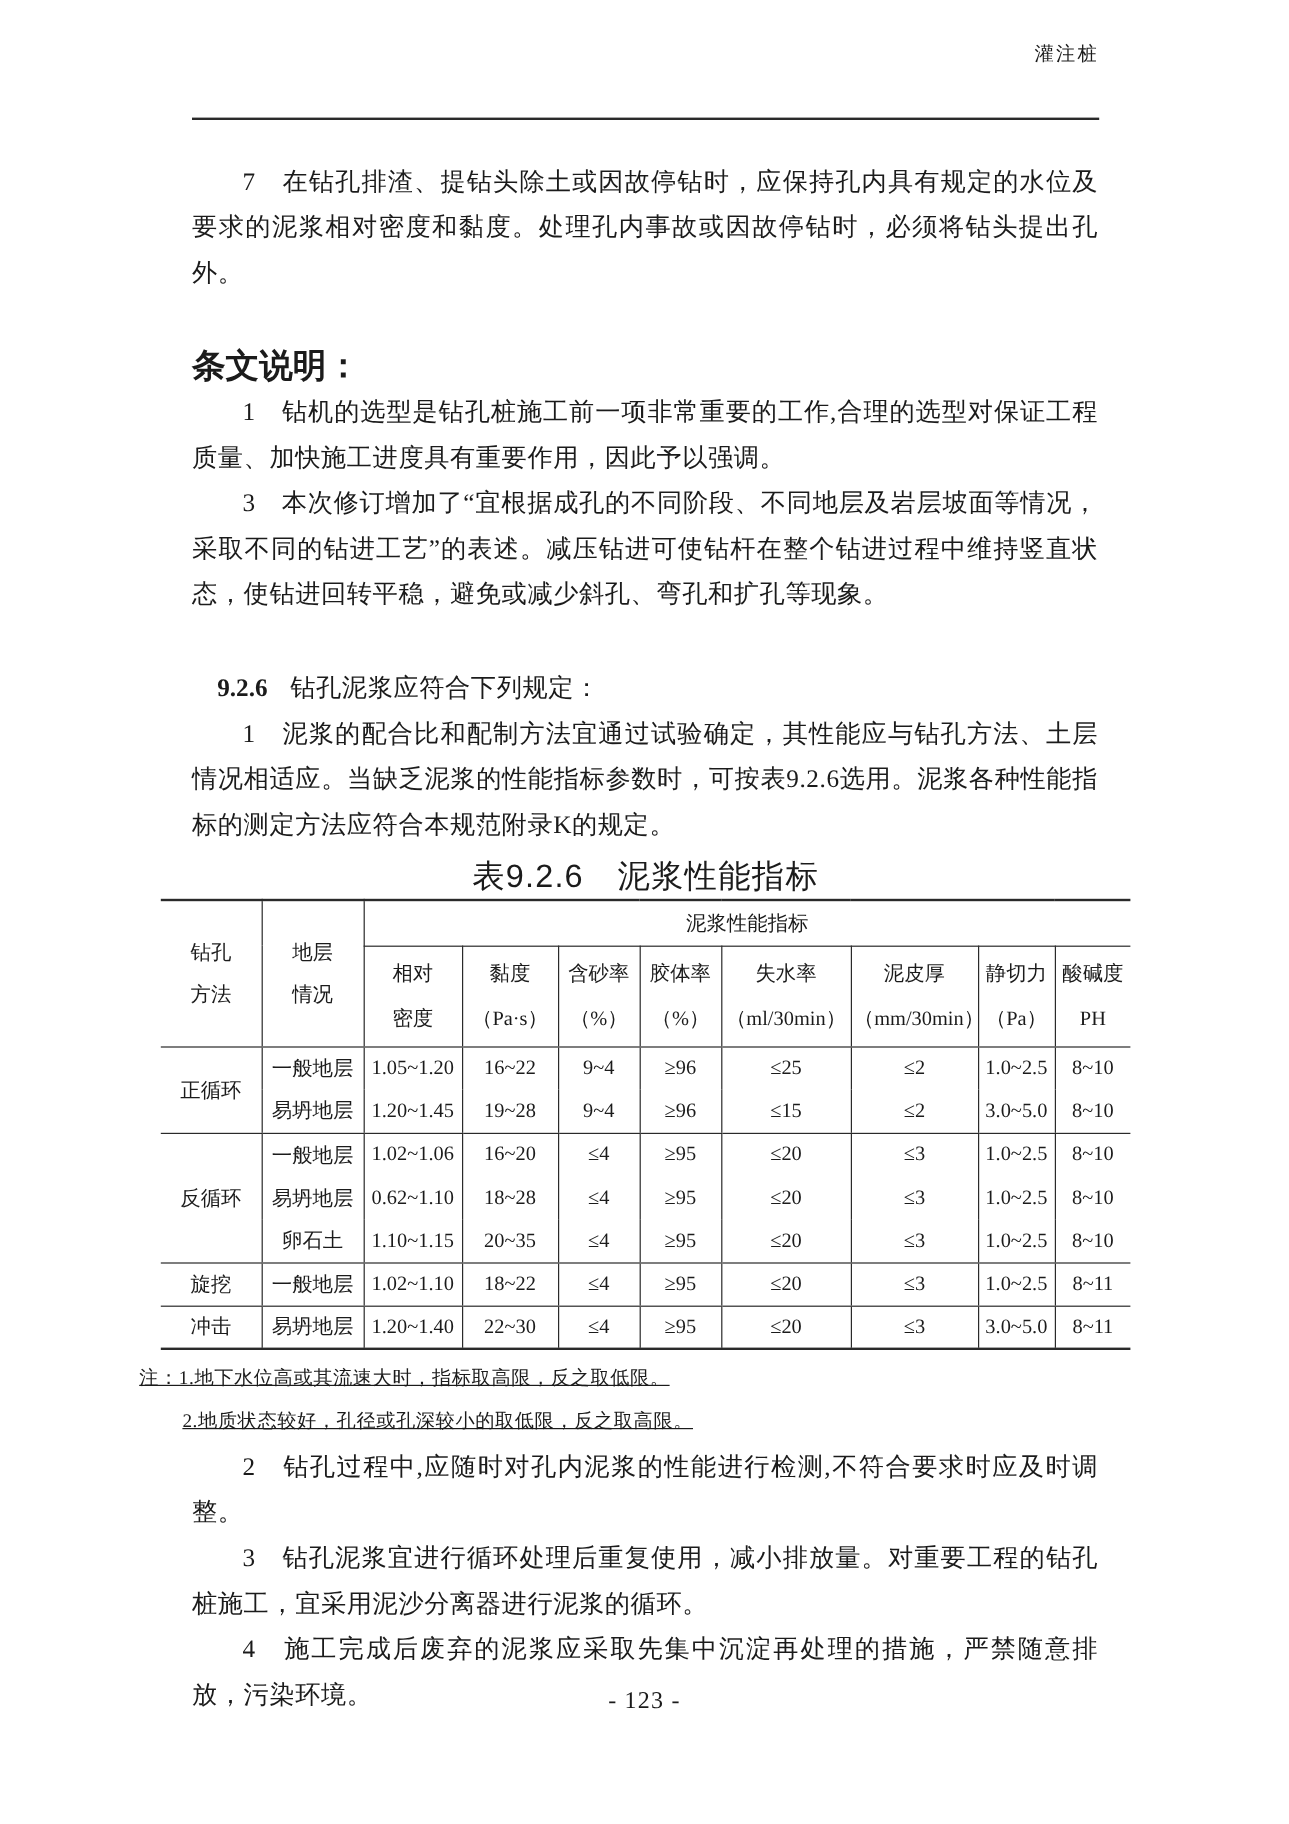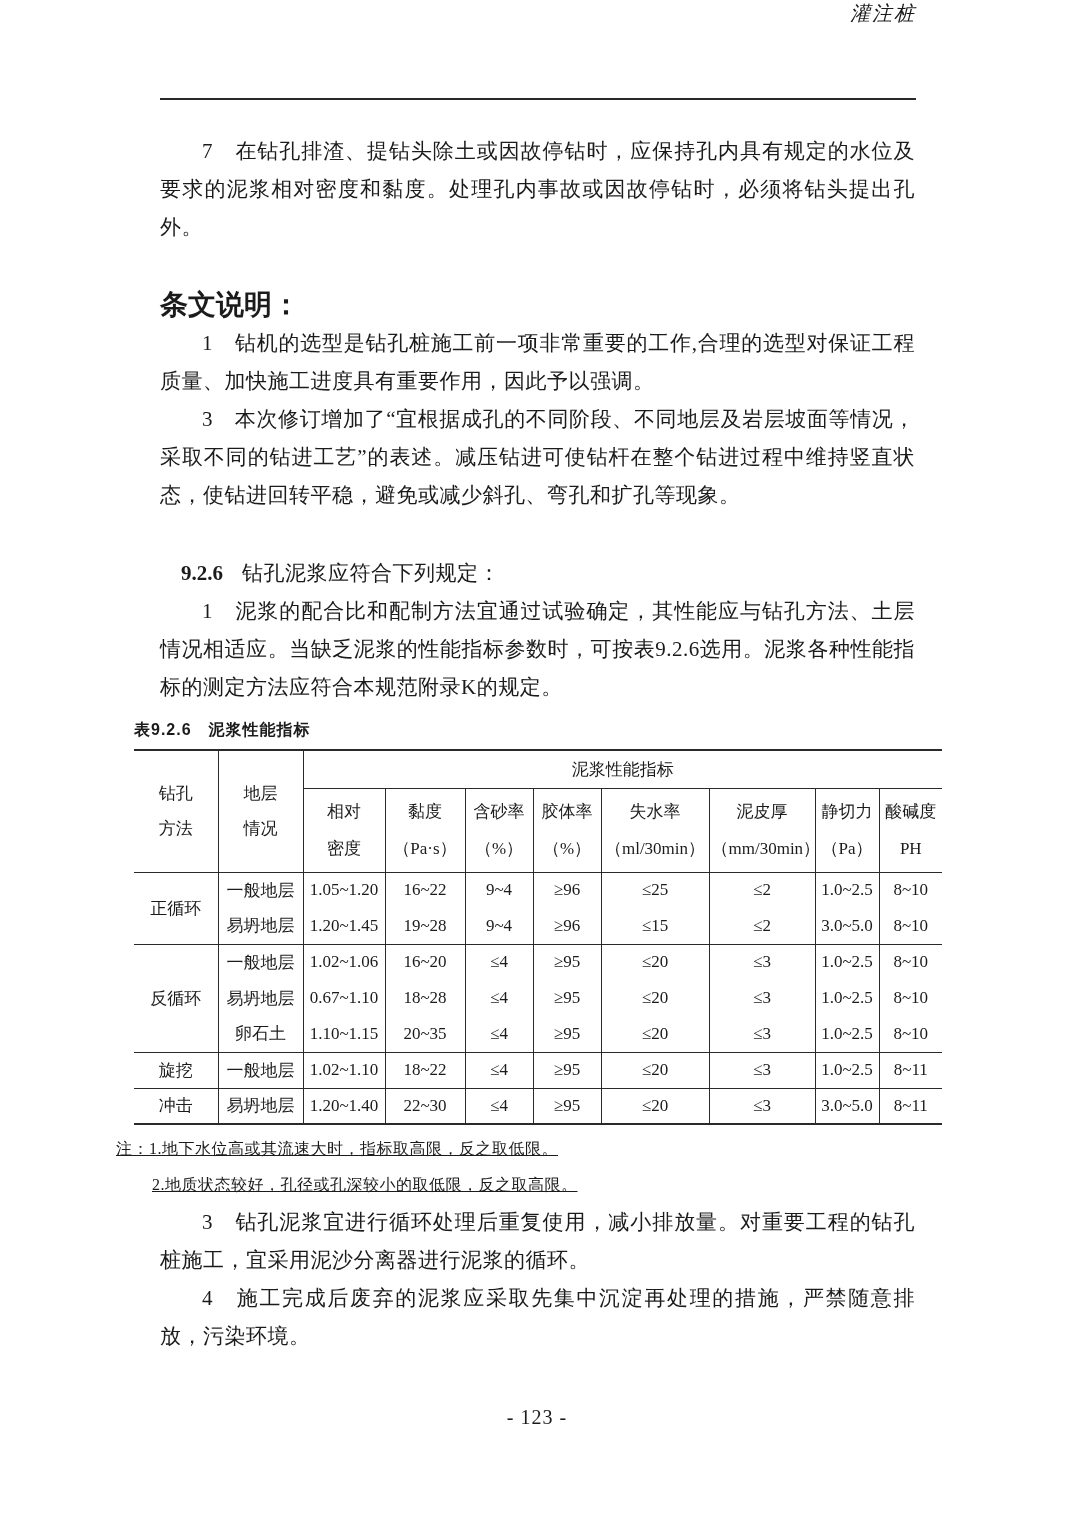--- a/index.html
+++ b/index.html
@@ -6,23 +6,23 @@
   html, body { background:#ffffff; }
   body {
     width:1074px; height:1520px;
     position:relative;
     color:#1b1b1b;
     font-family:"Liberation Serif", serif;
     overflow:hidden;
   }
   .running-header {
     position:absolute; left:160px; top:0; width:756px; height:100px;
-    display:flex; align-items:flex-start; justify-content:flex-end;
+    display:flex; align-items:center; justify-content:flex-end;
     border-bottom:2px solid #2a2a2a;
-    font-size:20px; letter-spacing:2px; padding-bottom:7px;font-style:italic;
+    font-size:16px; letter-spacing:2px; padding-bottom:7px;
   }
   .content { position:absolute; left:160px; top:102px; width:755px; }
   p.body {
     font-size:21px; line-height:38px;
     text-align:justify; text-justify:inter-ideograph;
     letter-spacing:0.5px;
   }
   .indent2 { text-indent:2em; }
   .mt-first { margin-top:30px; }
   .mt-blank { margin-top:40px; }
@@ -31,22 +31,22 @@
     font-weight:bold; font-size:28px; line-height:38px;
   }
   .clause { text-indent:1em; }
   .clause-num {
     font-weight:bold; font-family:"Liberation Serif", serif;
     margin-right:0.9em; letter-spacing:0;
   }
   .table-block { width:808px; margin-left:-26px; }
   .table-title {
     margin-top:10px;
-    text-align:left; font-family:"Liberation Sans", sans-serif;
-    font-weight:bold; font-size:16px; line-height:28px; letter-spacing:1px;
+    text-align:center; font-family:"Liberation Sans", sans-serif;
+    font-weight:normal; font-size:27px; line-height:28px; letter-spacing:1px;
   }
   table.spec {
     border-collapse:collapse; table-layout:fixed;
     width:808px; margin-top:5px;
     border-top:2px solid #2a2a2a; border-bottom:2px solid #2a2a2a;
   }
   .spec th, .spec td {
     font-weight:normal; text-align:center; vertical-align:middle;
     font-size:17px; padding:0 2px; overflow:hidden;
   }
@@ -178,21 +178,21 @@
           <td class="vl">16~20</td>
           <td class="vl">≤4</td>
           <td class="vl">≥95</td>
           <td class="vl">≤20</td>
           <td class="vl">≤3</td>
           <td class="vl">1.0~2.5</td>
           <td class="vl">8~10</td>
         </tr>
         <tr>
           <td class="vl">易坍地层</td>
-          <td class="vl">0.67~1.10</td>
+          <td class="vl">0.62~1.10</td>
           <td class="vl">18~28</td>
           <td class="vl">≤4</td>
           <td class="vl">≥95</td>
           <td class="vl">≤20</td>
           <td class="vl">≤3</td>
           <td class="vl">1.0~2.5</td>
           <td class="vl">8~10</td>
         </tr>
         <tr>
           <td class="vl bb">卵石土</td>
@@ -231,18 +231,19 @@
         </tr>
       </tbody>
     </table>
 
     <div class="notes">
       <div>注：1.地下水位高或其流速大时，指标取高限，反之取低限。</div>
       <div class="note-2">2.地质状态较好，孔径或孔深较小的取低限，反之取高限。</div>
     </div>
   </div>
 
+  <p class="body indent2">2　钻孔过程中,应随时对孔内泥浆的性能进行检测,不符合要求时应及时调整。</p>
   <p class="body indent2">3　钻孔泥浆宜进行循环处理后重复使用，减小排放量。对重要工程的钻孔桩施工，宜采用泥沙分离器进行泥浆的循环。</p>
   <p class="body indent2">4　施工完成后废弃的泥浆应采取先集中沉淀再处理的措施，严禁随意排放，污染环境。</p>
 
 </div>
 
 <div class="page-footer">- 123 -</div>
 
 </body></html>

